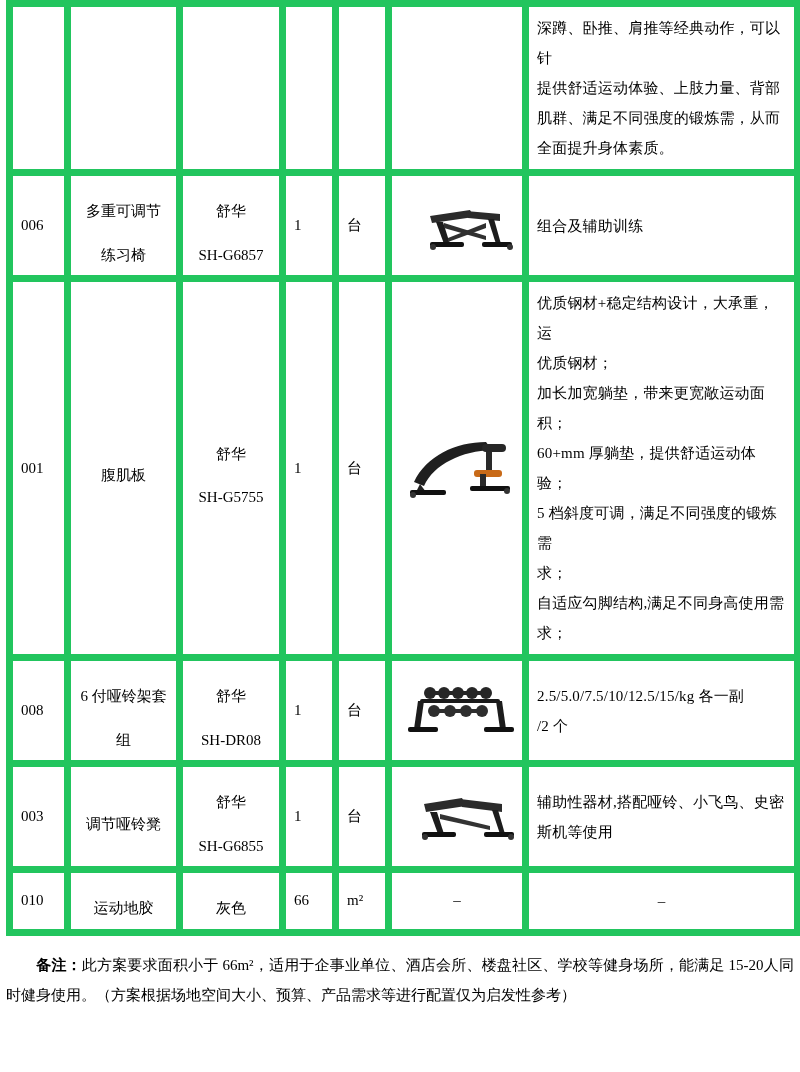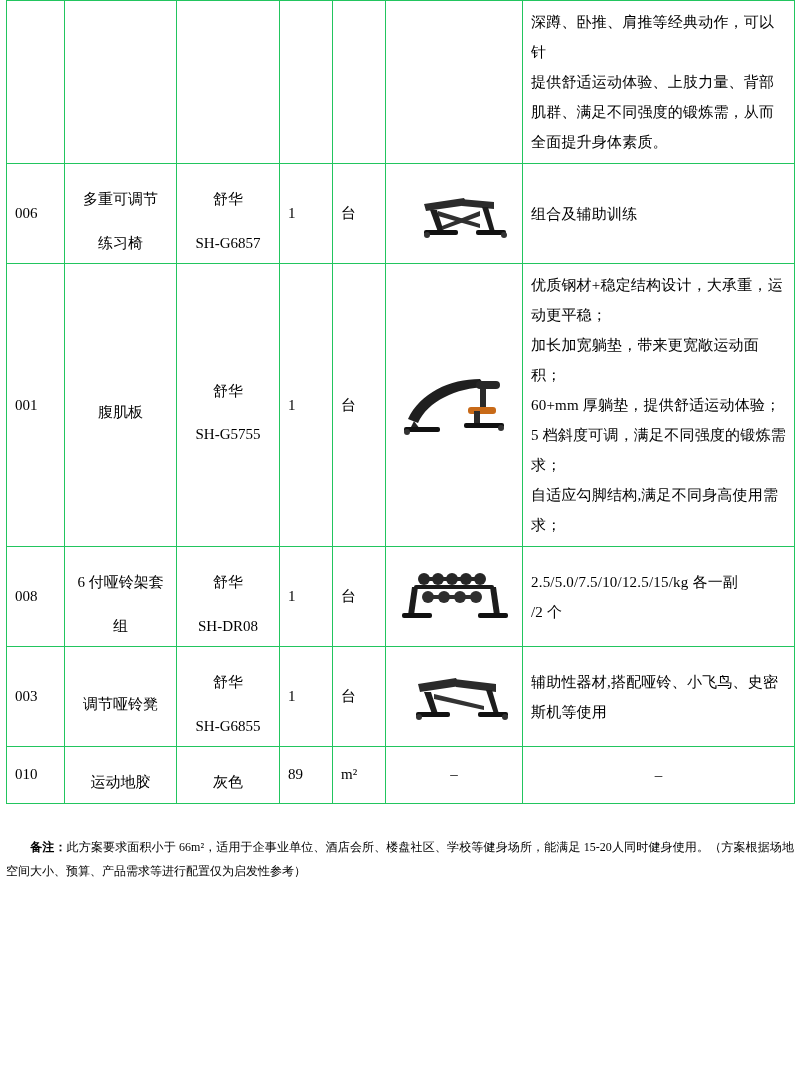--- a/index.html
+++ b/index.html
@@ -20,21 +20,21 @@
     height: 1072px;
     box-sizing: border-box;
     padding: 0 6px;
   }
   table.equip {
     width: 788px;
     border-collapse: collapse;
     table-layout: fixed;
   }
   table.equip td {
-    border: 1px solid #22c55e;
+    border: 7px solid #22c55e;
     vertical-align: middle;
     padding: 6px 8px;
     box-sizing: border-box;
   }
   
   col.c-no    { width: 58px; }
   col.c-name  { width: 112px; }
   col.c-brand { width: 103px; }
   col.c-qty   { width: 53px; }
   col.c-unit  { width: 53px; }
@@ -62,23 +62,23 @@
     font-size: 15px;
   }
   .brandline { display: block; margin-top: 15px; }
 
   
   .pic { display: inline-block; line-height: 0; }
 
   
   .note {
     width: 788px;
-    margin-top: 31px;
+    margin-top: 14px;
     line-height: 2.0;
-    font-size: 12px;
+    font-size: 15px;
     text-align: justify;
   }
   .note .indent { display: inline-block; width: 2em; }
   .note b { font-weight: bold; }
 </style>
 </head>
 <body>
 
 <div class="page">
 
@@ -166,21 +166,21 @@
               <path d="M20 54 L16 62 L26 62 Z" fill="#222"></path>
               <rect x="10" y="60" width="36" height="5" rx="2" fill="#111"></rect>
               <rect x="70" y="56" width="40" height="5" rx="2" fill="#111"></rect>
               <circle cx="13" cy="65" r="3" fill="#333"></circle>
               <circle cx="107" cy="61" r="3" fill="#333"></circle>
             </svg>
           </span>
         </td>
         <td class="desc">
           <span class="line">优质钢材+稳定结构设计，大承重，运</span>
-          <span class="line">动更平稳；</span>
+          <span class="line">优质钢材；</span>
           <span class="line">加长加宽躺垫，带来更宽敞运动面积；</span>
           <span class="line">60+mm 厚躺垫，提供舒适运动体验；</span>
           <span class="line">5 档斜度可调，满足不同强度的锻炼需</span>
           <span class="line">求；</span>
           <span class="line">自适应勾脚结构,满足不同身高使用需</span>
           <span class="line">求；</span>
         </td>
       </tr>
 
       <tr>
@@ -260,21 +260,21 @@
       </tr>
 
       <tr>
         <td class="no">010</td>
         <td class="name">
           <span class="brandline">运动地胶</span>
         </td>
         <td class="brand">
           <span class="brandline">灰色</span>
         </td>
-        <td class="qty">89</td>
+        <td class="qty">66</td>
         <td class="unit">m²</td>
         <td class="img dash no">–</td>
         <td class="desc" style="text-align:center">–</td>
       </tr>
 
 
     </tbody>
   </table>
 
   <div class="note">

